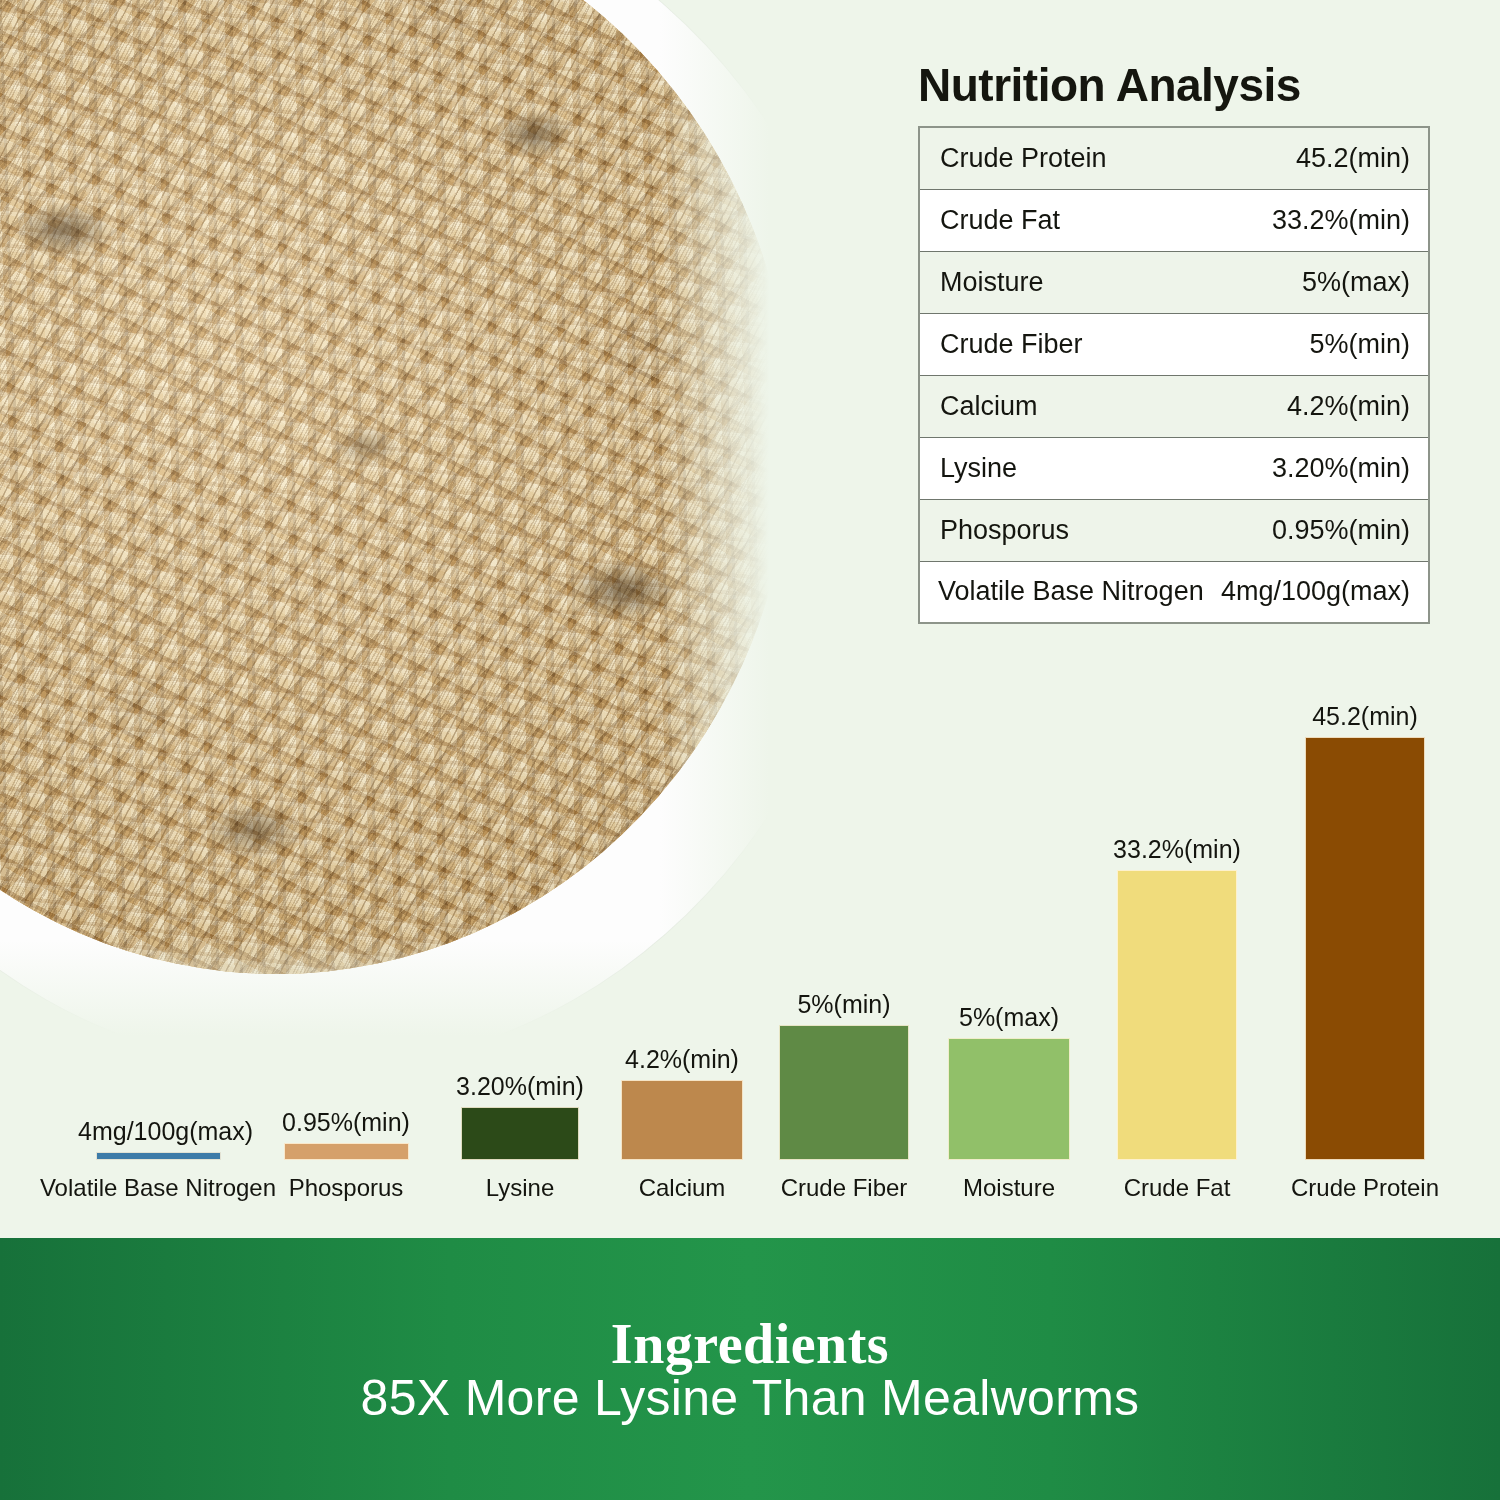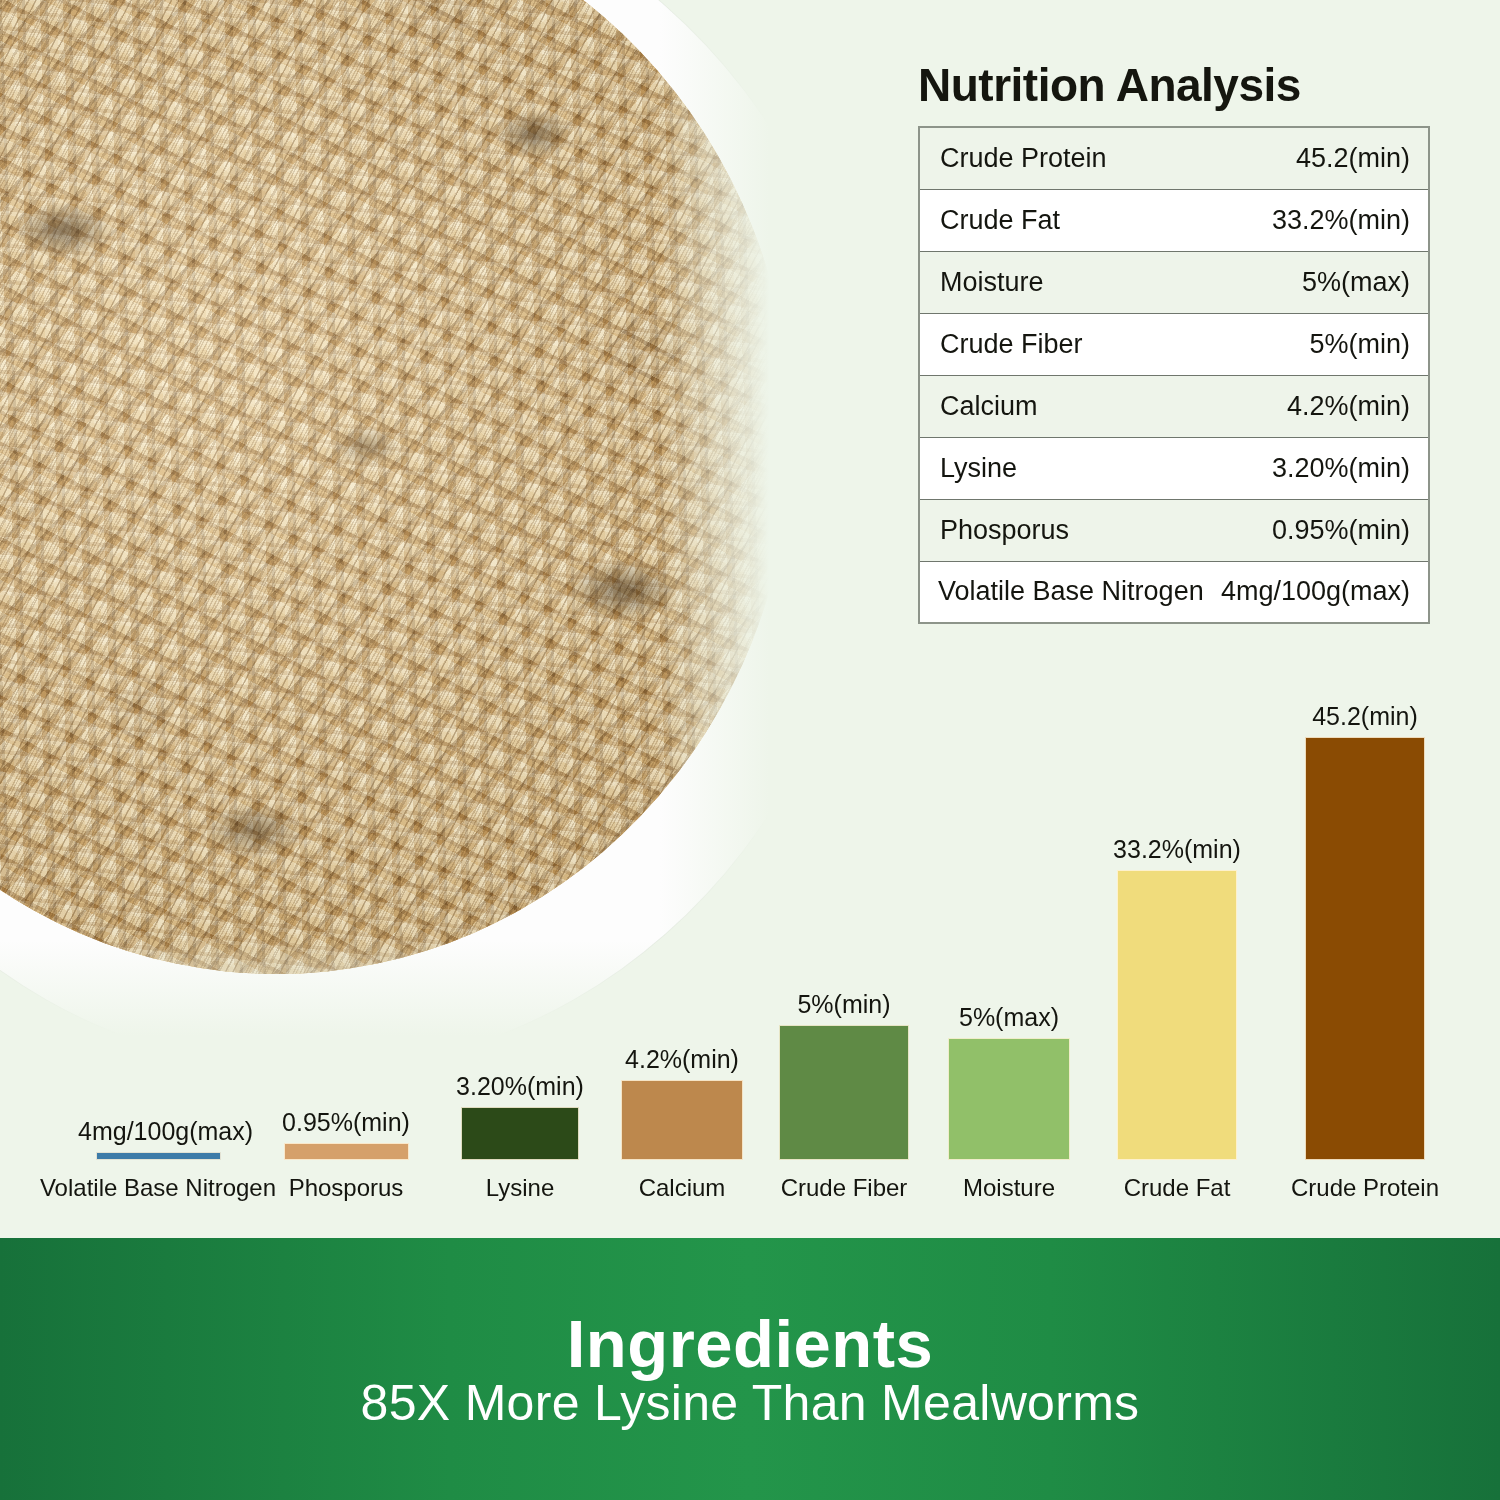--- a/index.html
+++ b/index.html
@@ -159,22 +159,22 @@
     font-size:24px; color:#14150f; white-space:nowrap;
   }
 
   
   #banner{
     position:absolute; left:0; bottom:0; width:1500px; height:262px;
     background:linear-gradient(90deg,#17713a 0%, #1f8c45 30%, #23954a 50%, #1f8c45 70%, #17713a 100%);
     display:flex; flex-direction:column; align-items:center; justify-content:center;
   }
   #banner-title{
-    font-size:67px; font-weight:bold; color:#ffffff; line-height:1;
-    margin-bottom:1px; letter-spacing:.5px;
+    font-size:56px; font-weight:bold; color:#ffffff; line-height:1;
+    margin-bottom:1px; letter-spacing:.5px;font-family:Liberation Serif, serif;
   }
   #banner-subtitle{
     font-size:50px; color:#ffffff; line-height:1; letter-spacing:.3px;
   }
 </style>
 </head>
 <body>
 
 <div id="photo-panel">
   <div id="plate-rim"></div>

